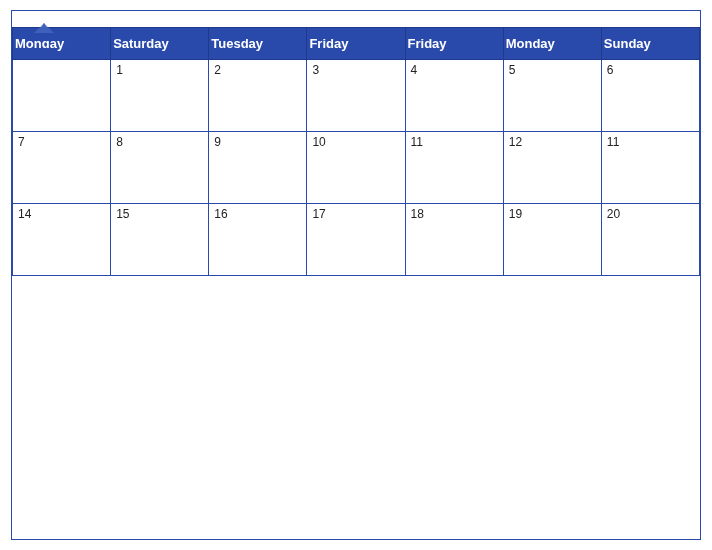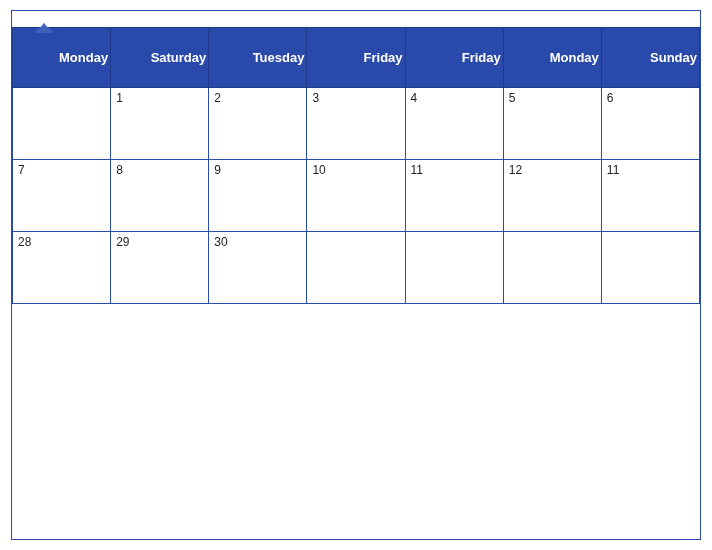--- a/index.html
+++ b/index.html
@@ -75,24 +75,24 @@
       font-size: 13px;
       color: #333;
     }
     .calendar-grid {
       width: 100%;
       border-collapse: collapse;
     }
     .calendar-grid th {
       background: #2a4aab;
       color: #fff;
-      text-align: right;
+      text-align: left;
       font-size: 13px;
       font-weight: bold;
-      padding: 22px 2px;
+      padding: 8px 2px;
       border: 1px solid #1e3a8a;
     }
     .calendar-grid td {
       border: 1px solid #2a4aab;
       vertical-align: top;
       width: calc(100% / 7);
       height: 72px;
       padding: 3px 5px;
       font-size: 12px;
       color: #222;
@@ -158,23 +158,23 @@
         <tr>
           <td><span class="day-num">7</span></td>
           <td><span class="day-num">8</span></td>
           <td><span class="day-num">9</span></td>
           <td><span class="day-num">10</span></td>
           <td><span class="day-num">11</span></td>
           <td><span class="day-num">12</span></td>
           <td><span class="day-num">11</span></td>
         </tr>
         <tr>
-          <td><span class="day-num">28</span></td>
-          <td><span class="day-num">29</span></td>
-          <td><span class="day-num">30</span></td>
-          <td class="empty"></td>
-          <td class="empty"></td>
-          <td class="empty"></td>
-          <td class="empty"></td>
+          <td><span class="day-num">14</span></td>
+          <td><span class="day-num">15</span></td>
+          <td><span class="day-num">16</span></td>
+          <td><span class="day-num">17</span></td>
+          <td><span class="day-num">18</span></td>
+          <td><span class="day-num">19</span></td>
+          <td><span class="day-num">20</span></td>
         </tr>
       </tbody>
   </table>
 </div>
 
 </body></html>

